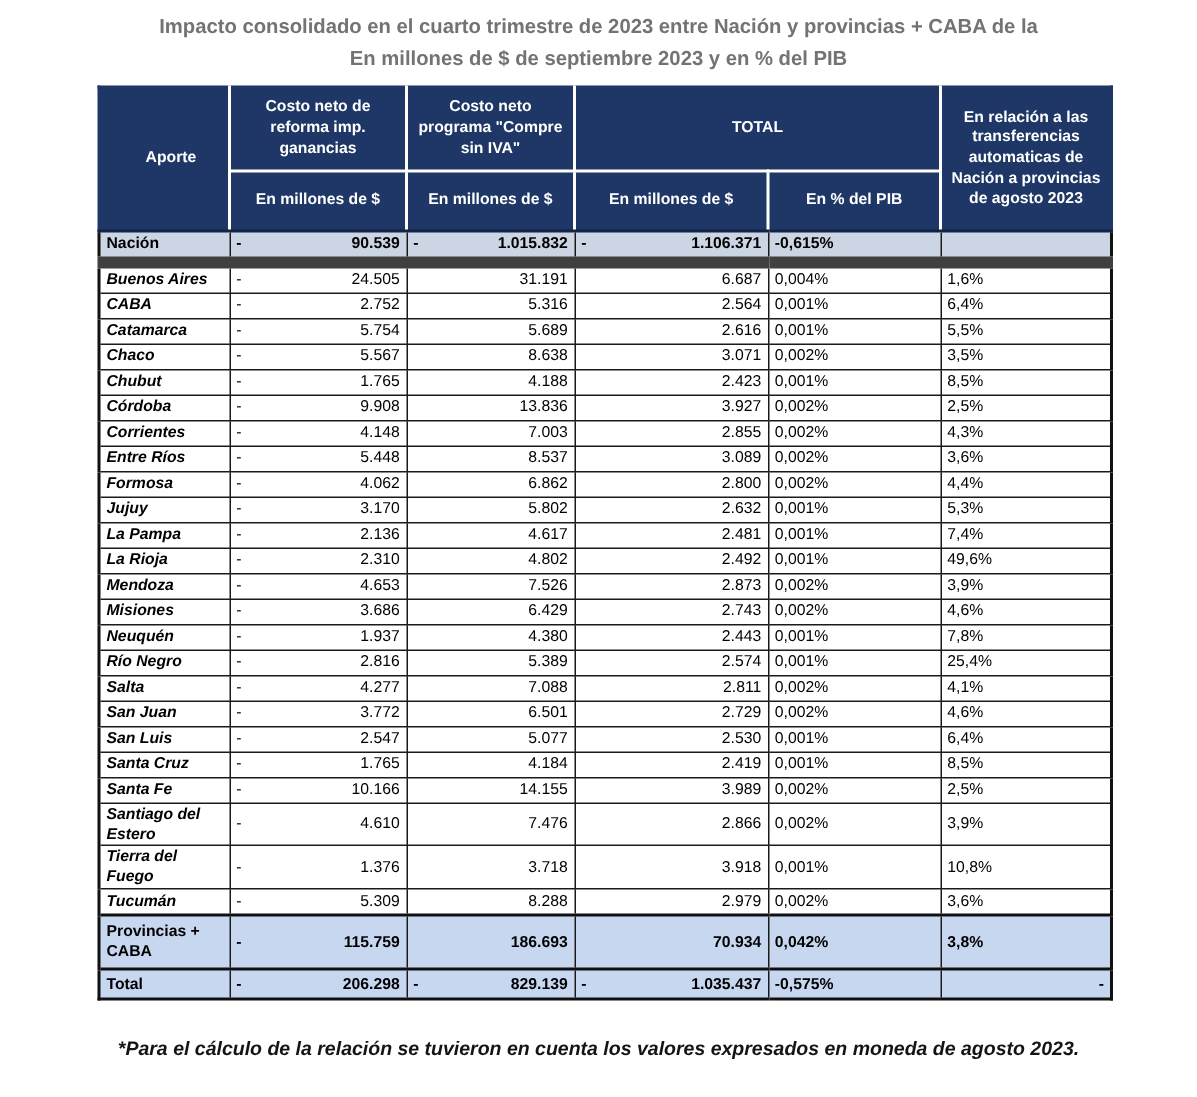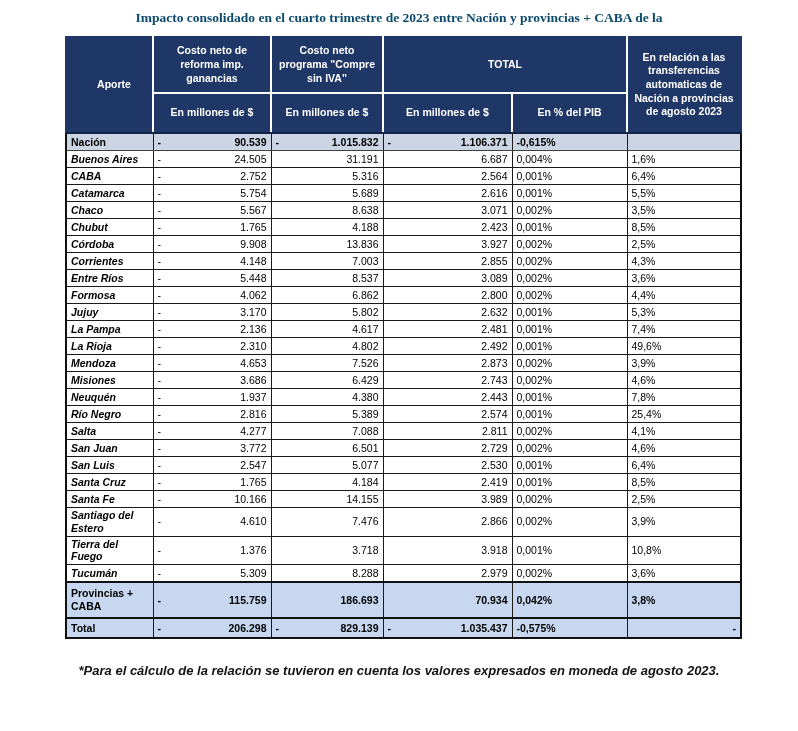--- a/index.html
+++ b/index.html
@@ -2,21 +2,21 @@
 <html><head>
 <meta charset="utf-8">
 <style>
   html,body{margin:0;padding:0;}
   body{
     width:798px;height:731px;overflow:hidden;background:#ffffff;
     font-family:"Liberation Sans",sans-serif;color:#000;
   }
   .page{padding-top:8px;}
   
-  .titles{text-align:center;font-weight:bold;font-size:13.5px;line-height:1.55;color:#0c4a6e;font-family:Liberation Serif, serif;}
+  .titles{text-align:center;font-weight:bold;font-size:13.5px;line-height:1.55;color:#737373;}
   .title-line{margin:0 auto;max-width:700px;}
   
   table.impact{
     border-collapse:collapse;table-layout:fixed;width:675px;margin:7px 0 0 65px;
   }
   thead th{
     background:#1e3766;color:#ffffff;font-size:10.5px;font-weight:bold;
     border:2px solid #ffffff;padding:2px 3px;text-align:center;vertical-align:middle;
     line-height:1.3;
   }
@@ -34,35 +34,36 @@
   }
   tbody td:first-child{border-left:2px solid #111;}
   tbody td:last-child{border-right:2px solid #111;}
   .cell-label{text-align:left;}
   .numwrap{display:flex;justify-content:space-between;align-items:baseline;}
   .numwrap .sign{text-align:left;}
   .numwrap .val{text-align:right;}
   .cell-pct{text-align:left;}
   
   .row-province .cell-label{font-weight:bold;font-style:italic;}
-  .row-nacion td{background:#ccd5e3;font-weight:bold;border-top:2.5px solid #111;border-bottom:1px solid #404040;}
+  .row-nacion td{background:#ccd5e3;font-weight:bold;border-top:2.5px solid #111;border-bottom:8px solid #404040;}
   .row-summary td{background:#c7d7ef;font-weight:bold;border-top:2px solid #111;height:32px;}
   .row-total td{background:#c7d7ef;font-weight:bold;border-top:2px solid #111;border-bottom:2.5px solid #111;height:16px;}
   .row-total .cell-rel{text-align:right;}
   
   .footnotes{text-align:center;margin-top:24px;font-style:italic;font-weight:600;font-size:13px;color:#141414;}
   .footnotes p{margin:0 0 14px 0;}
 </style>
 </head>
 <body>
 
 <div class="page">
 
   <header class="titles">
     <div class="title-line">Impacto consolidado en el cuarto trimestre de 2023 entre Nación y provincias + CABA de la</div>
+    <div class="title-line">En millones de $ de septiembre 2023 y en % del PIB</div>
   </header>
 
   <table class="impact">
     <colgroup>
       <col style="width:87px">
         <col style="width:118px">
         <col style="width:112px">
       <col style="width:129px">
         <col style="width:115px">
         <col style="width:114px">

